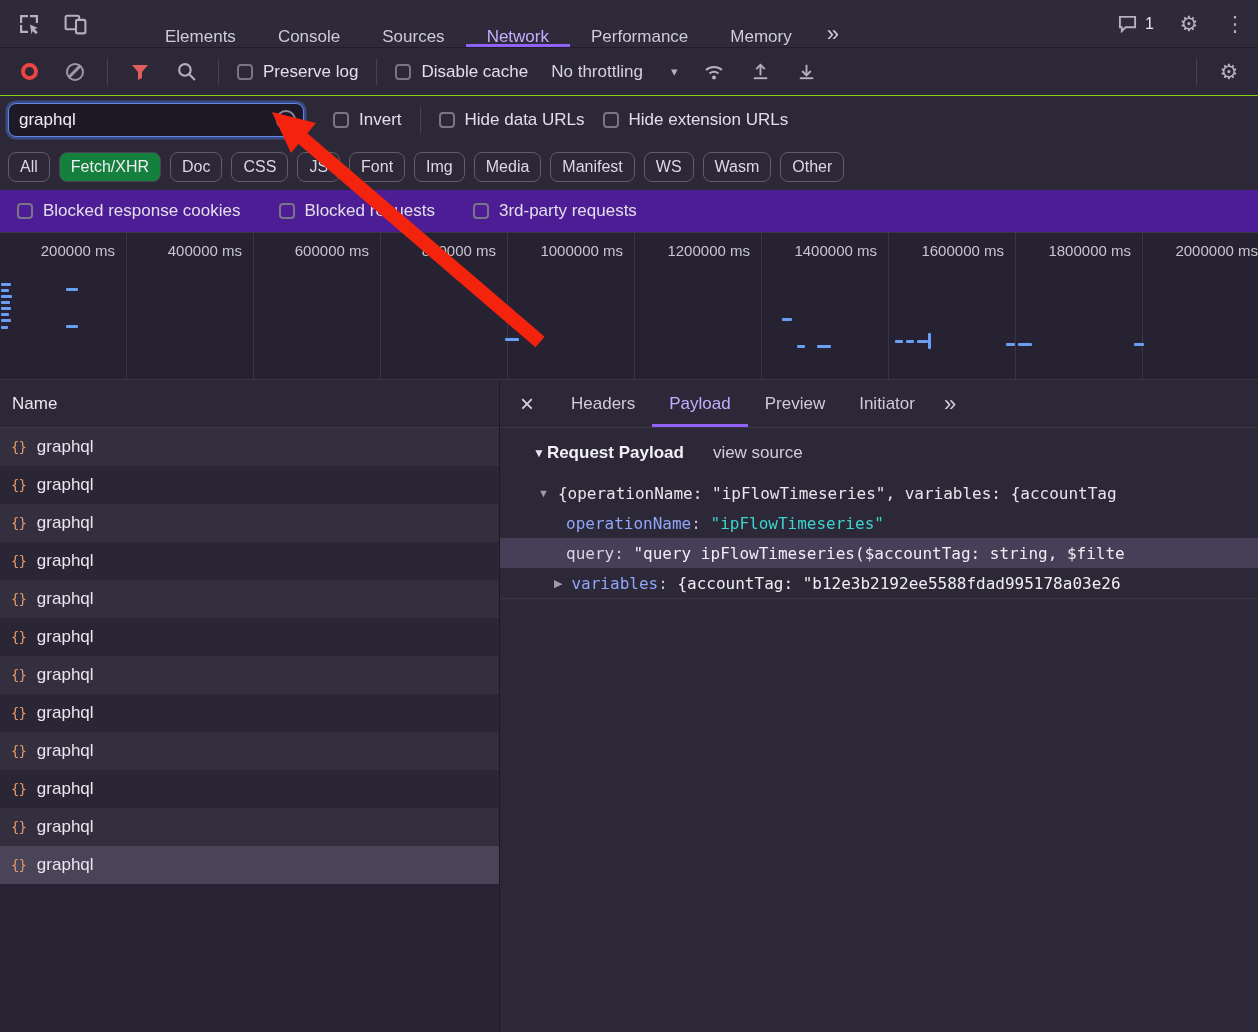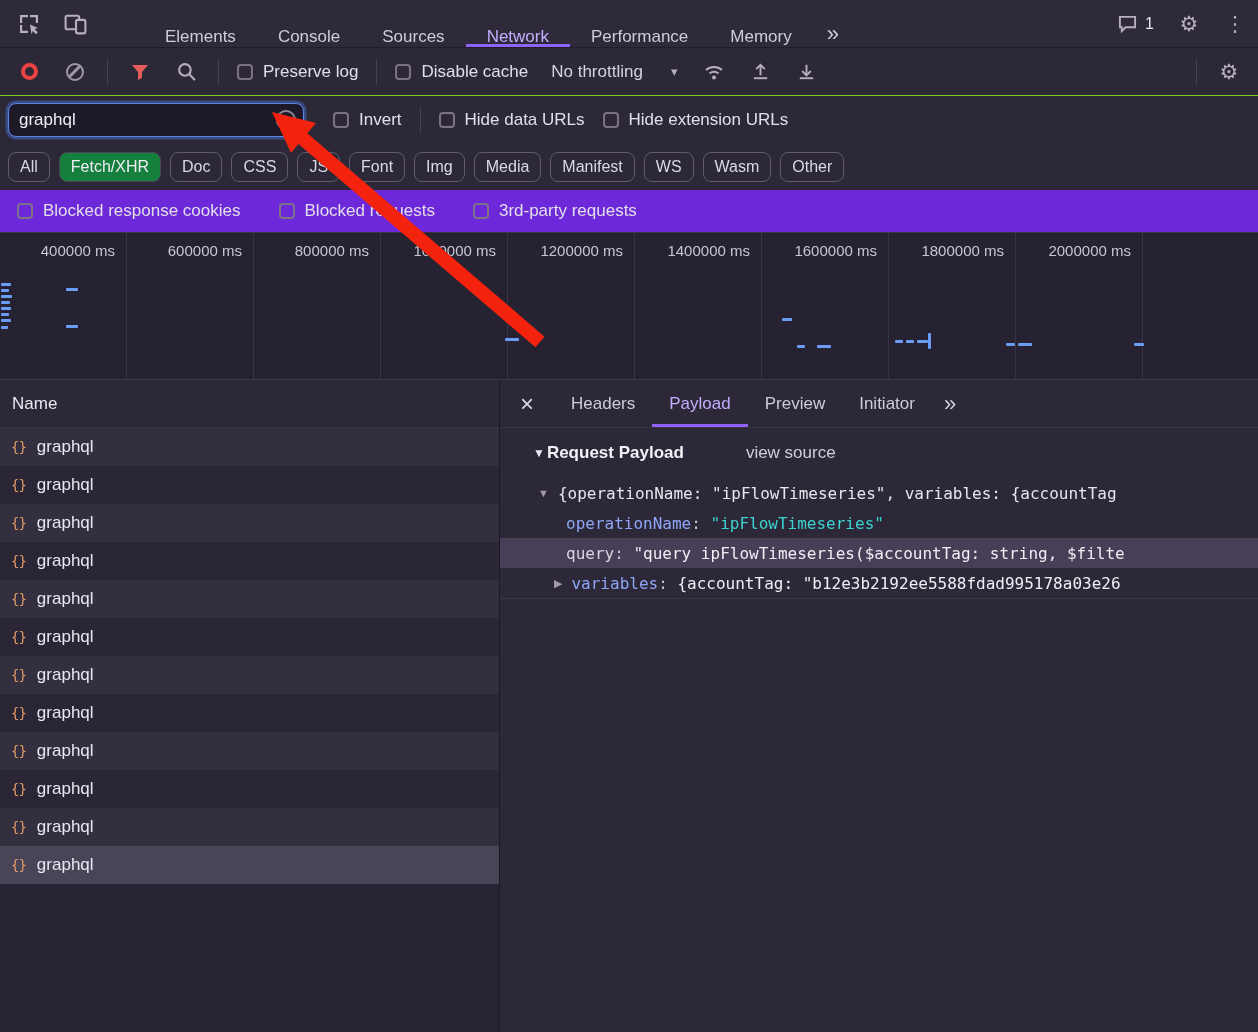--- a/index.html
+++ b/index.html
@@ -31,21 +31,21 @@
   .filterrow{height:48px;display:flex;align-items:center;background:#2c2837;padding:0 8px}
   .filterbox{position:relative;width:296px;height:34px;margin-right:20px;flex:none}
   .filter-input{width:100%;height:100%;background:#1d1927;border:1px solid #5d86e8;box-shadow:0 0 0 2.5px rgba(77,118,224,.45);border-radius:8px;color:#f0edf5;font-size:17px;padding:0 36px 0 10px;font-family:"Liberation Sans",sans-serif;outline:none}
   .clear-x{position:absolute;right:8px;top:7px;width:20px;height:20px;border:2px solid #8d8798;border-radius:50%;color:#8d8798;font-size:13px;line-height:15px;text-align:center;cursor:pointer}
 
   
   .chiprow{height:46px;display:flex;align-items:center;gap:9px;padding:0 8px;background:#2c2837}
   .chip{border:1px solid #615b6b;border-radius:8px;padding:5px 11px;font-size:16px;color:#dcd8e3;cursor:pointer;white-space:nowrap}
   .chip.active{background:#15803d;border-color:#4a4357;color:#efecf4}
 
-  .blockedrow{height:42px;display:flex;align-items:center;gap:20px;padding:0 8px;background:#6d28d9}
+  .blockedrow{height:42px;display:flex;align-items:center;gap:20px;padding:0 8px;background:#4c1d95}
 
   
   .timeline{height:148px;background:#262231;border-top:1px solid #3b3644;border-bottom:1px solid #3b3644;position:relative;display:flex;overflow:hidden}
   .tl-col{width:127px;flex:none;border-right:1px solid #393447;padding-top:9px;text-align:right;padding-right:11px;font-size:15px;color:#c9c5d3}
   .tl-bar{position:absolute;border-radius:1px;z-index:2}
 
   
   .main{display:flex;height:652px}
   .left{width:500px;flex:none;border-right:1px solid #1d1926;display:flex;flex-direction:column;background:#282433}
   .name-header{height:48px;flex:none;display:flex;align-items:center;padding-left:12px;font-size:17px;color:#e9e6ef;border-bottom:1px solid #3b3644;background:#2c2837}
@@ -58,21 +58,21 @@
   .right{flex:1;display:flex;flex-direction:column;background:#2c2837;min-width:0}
   .dtabs{height:48px;flex:none;display:flex;align-items:stretch;border-bottom:1px solid #3b3644}
   .dclose{width:54px;display:flex;align-items:center;justify-content:center;font-size:24px;color:#d6d2de;cursor:pointer}
   .dtab{display:flex;align-items:center;padding:0 17px;font-size:17px;color:#cfcbd8;cursor:pointer}
   .dtab.active{color:#c3adff;box-shadow:inset 0 -3px 0 #8f63f7}
   .dmore{display:flex;align-items:center;padding:0 12px;font-size:22px;color:#cfcbd8;cursor:pointer}
 
   .payload-head{height:50px;display:flex;align-items:center;padding-left:33px}
   .ph-tri{font-size:12px;margin-right:2px;color:#e7e4ee}
   .ph-title{font-weight:bold;font-size:17px;color:#f2f0f6}
-  .view-source{margin-left:62px;color:#d2cddd;font-size:17px;cursor:pointer}
+  .view-source{margin-left:29px;color:#d2cddd;font-size:17px;cursor:pointer}
 
   .pline{height:30px;flex:none;display:flex;align-items:center;font-family:"DejaVu Sans Mono",monospace;font-size:16px;white-space:pre;overflow:hidden}
   .pline .tri{font-size:11px;color:#a29aae;font-family:"Liberation Sans",sans-serif;margin-right:9px}
   .summary{padding-left:38px;color:#e8e5ee}
   .kv-op{padding-left:66px}
   .kv-query{padding-left:66px;background:#463f57}
   .kv-vars{padding-left:54px}
   .key{color:#8fa6f8}
   .key-sel{color:#d9d5e2}
   .colon{color:#c9c4d4}
@@ -221,20 +221,21 @@
     <span class="box"></span>
     <span>Blocked requests</span>
   </label>
   <label class="check">
     <span class="box"></span>
     <span>3rd-party requests</span>
   </label>
 </div>
 
 <div class="timeline" id="timeline">
+  <div class="tl-col">200000 ms</div>
   <div class="tl-col">400000 ms</div>
   <div class="tl-col">600000 ms</div>
   <div class="tl-col">800000 ms</div>
   <div class="tl-col">1000000 ms</div>
   <div class="tl-col">1200000 ms</div>
   <div class="tl-col">1400000 ms</div>
   <div class="tl-col">1600000 ms</div>
   <div class="tl-col">1800000 ms</div>
   <div class="tl-col">2000000 ms</div>
 <div class="tl-bar" style="left: 1px; top: 50px; width: 10px; height: 3px; background: rgb(106, 158, 245);"></div>

